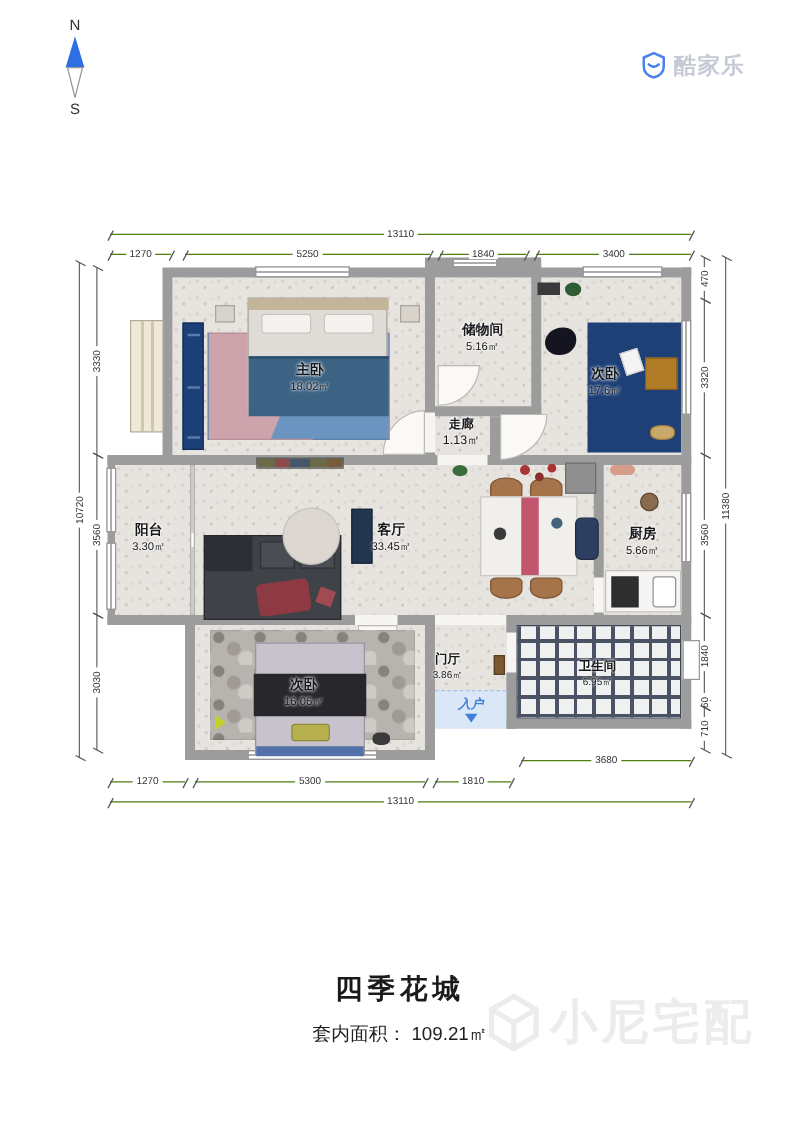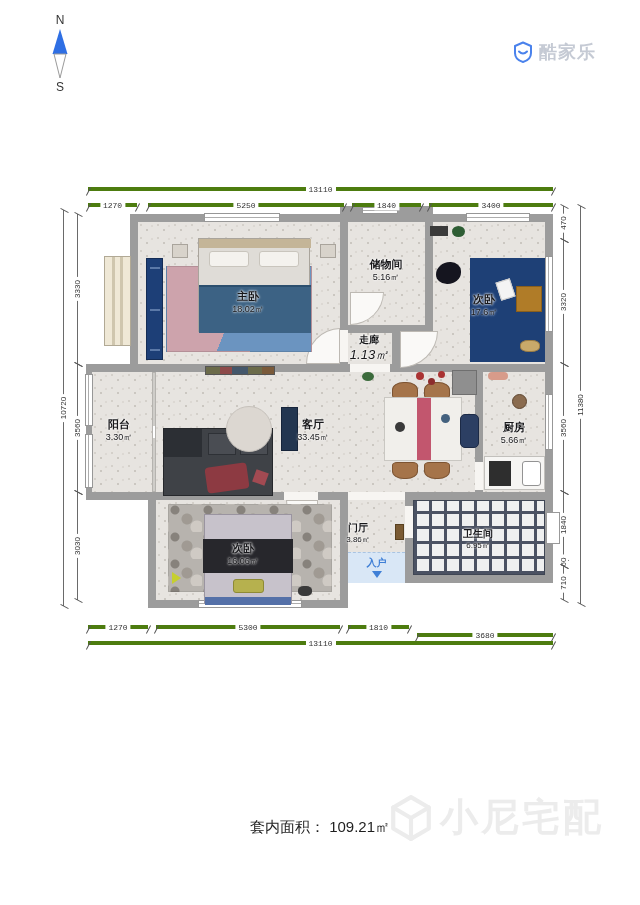--- a/index.html
+++ b/index.html
@@ -36,21 +36,21 @@
   
   .room-label{position:absolute;width:84px;margin-left:-42px;text-align:center;color:#17171a;
     text-shadow:0 0 2px #fff,0 0 3px #fff;z-index:30;}
   .room-label .rname{font-size:11px;font-weight:bold;line-height:1.25;}
   .room-label .rarea{font-size:9px;line-height:1.25;}
   .entrance-label{position:absolute;color:#3f7fd6;font-size:10px;font-weight:bold;text-align:center;z-index:31;}
   .entrance-arrow{width:0;height:0;border-left:5px solid transparent;border-right:5px solid transparent;
     border-top:7px solid #3f7fd6;margin:1px auto 0;}
 
   
-  .dimh{position:absolute;height:0;border-top:4px solid #4d7c0f;z-index:20;font-family:Liberation Mono, monospace;}
+  .dimh{position:absolute;height:0;border-top:1px solid #4d7c0f;z-index:20;}
   .dimh::before,.dimh::after{content:"";position:absolute;top:-4.5px;width:1px;height:9px;background:#555;transform:rotate(28deg);}
   .dimh::before{left:-.5px}.dimh::after{right:-.5px}
   .dimh span{position:absolute;left:50%;transform:translate(-50%,-58%);background:#fff;padding:0 3px;
     font-size:8px;color:#333;line-height:1;white-space:nowrap;}
   .dimv{position:absolute;width:0;border-left:1px solid #6a6a6a;z-index:20;}
   .dimv::before,.dimv::after{content:"";position:absolute;left:-4.5px;width:9px;height:1px;background:#555;transform:rotate(28deg);}
   .dimv::before{top:-.5px}.dimv::after{bottom:-.5px}
   .dimv span{position:absolute;top:50%;left:0;transform:translate(-50%,-50%) rotate(-90deg);background:#fff;
     padding:0 3px;font-size:8px;color:#333;line-height:1;white-space:nowrap;}
 
@@ -196,36 +196,36 @@
   <div class="fur" style="left:204px;top:514px;width:88px;height:90px;background:#c7c2cb;border:1px solid #9a94a0;">
     <div class="fur" style="left:-2px;top:24px;width:90px;height:34px;background:#27272c;"></div>
     <div class="fur" style="left:28px;top:64px;width:31px;height:14px;background:#b6b14e;border:1px solid #8e8a35;border-radius:3px;"></div>
     <div class="fur" style="left:0;top:82px;width:86px;height:8px;background:#5470a8;"></div>
   </div>
   <div class="fur" style="left:298px;top:586px;width:14px;height:10px;background:#3a3a3a;border-radius:40%;"></div>
   <div class="fur" style="left:172px;top:572px;width:0;height:0;border-top:6px solid transparent;border-bottom:6px solid transparent;border-left:9px solid #c6cf2e;"></div>
 
   <div class="fur" style="left:395px;top:524px;width:9px;height:16px;background:#7a5a33;border:1px solid #58401f;"></div>
   <div class="fur" style="left:348px;top:552px;width:57px;height:31px;background:#d9e7f6;border-top:1px dashed #a9c4e2;"></div>
-  <div class="entrance-label" style="left:350px;top:556px;width:53px;">
+  <div class="entrance-label" style="left:350px;top:556px;width:53px;font-style:italic;">
     <span>入户</span>
     <div class="entrance-arrow"></div>
   </div>
 
   <div class="room-label" style="left:248px;top:290px;">
     <div class="rname">主卧</div>
     <div class="rarea">18.02㎡</div>
   </div>
   <div class="room-label" style="left:386px;top:258px;">
     <div class="rname">储物间</div>
     <div class="rarea">5.16㎡</div>
   </div>
   <div class="room-label" style="left:369px;top:334px;">
     <div class="rname" style="font-size:10px;">走廊</div>
-    <div class="rarea" style="font-size:13px;font-style:italic;">1.13㎡</div>
+    <div class="rarea" style="font-size:10px;">1.13㎡</div>
   </div>
   <div class="room-label" style="left:484px;top:293px;">
     <div class="rname">次卧</div>
     <div class="rarea">17.6㎡</div>
   </div>
   <div class="room-label" style="left:119px;top:418px;">
     <div class="rname">阳台</div>
     <div class="rarea">3.30㎡</div>
   </div>
   <div class="room-label" style="left:313px;top:418px;">
@@ -267,21 +267,21 @@
 
   <div class="dimh" style="left:88px;top:625px;width:60px;">
       <span>1270</span>
     </div>
   <div class="dimh" style="left:156px;top:625px;width:184px;">
       <span>5300</span>
     </div>
   <div class="dimh" style="left:348px;top:625px;width:61px;">
       <span>1810</span>
     </div>
-  <div class="dimh" style="left:417px;top:633px;width:136px;">
+  <div class="dimh" style="left:417px;top:608px;width:136px;">
       <span>3680</span>
     </div>
   <div class="dimh" style="left:88px;top:641px;width:465px;">
       <span>13110</span>
     </div>
 
   <div class="dimv" style="left:63px;top:210px;height:396px;">
       <span>10720</span>
     </div>
   <div class="dimv" style="left:77px;top:214px;height:150px;">
@@ -316,18 +316,19 @@
       <span>11380</span>
     </div>
 
   <div class="watermark">
     <svg width="46" height="46" viewBox="0 0 44 44">
       <polygon points="22,2 39,12 39,32 22,42 5,32 5,12" fill="none" stroke="#ececec" stroke-width="4" stroke-linejoin="round"></polygon>
       <path d="M22 22 L22 42 M22 22 L5 12 M22 22 L39 12" fill="none" stroke="#ececec" stroke-width="4" stroke-linecap="round"></path>
     </svg>
     <span class="wtext">小尼宅配</span>
   </div>
+  <div class="footer-title">四季花城</div>
   <div class="footer-area">
     <span>套内面积：</span>
     <span>109.21㎡</span>
   </div>
 
 </div>
 
 </body></html>

